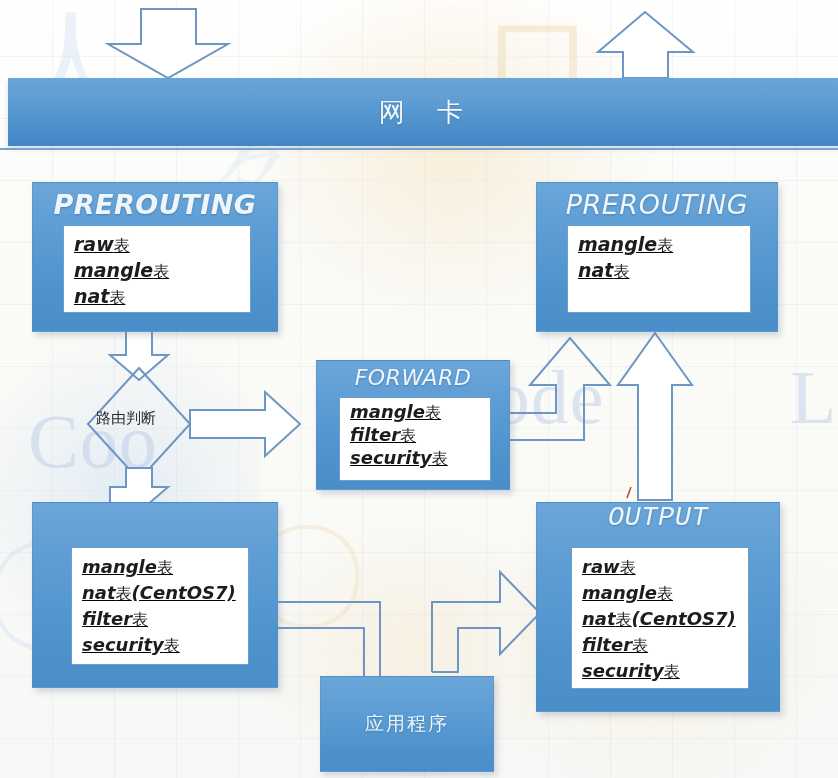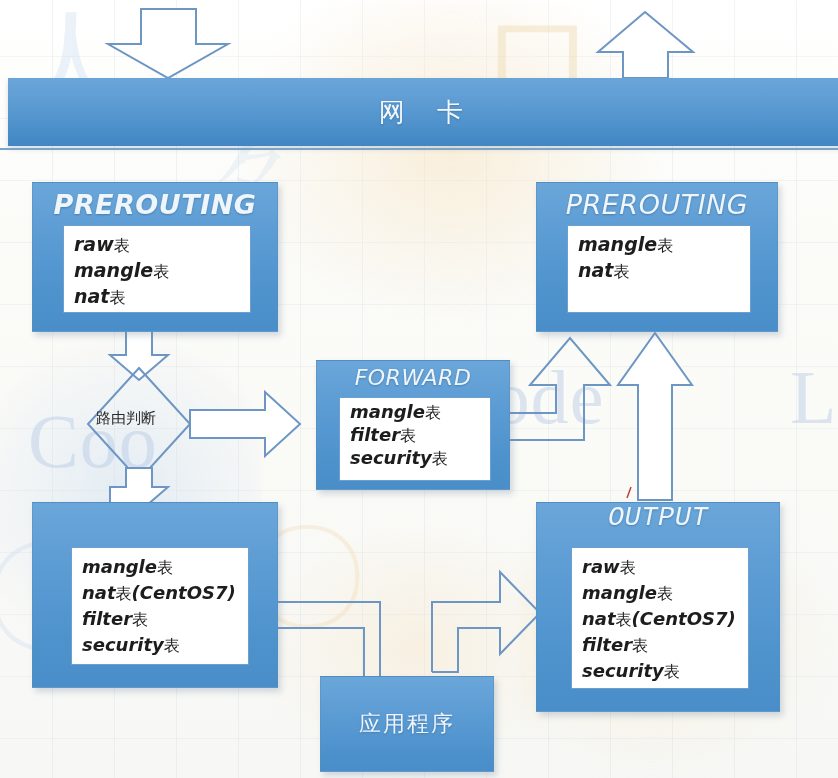--- a/index.html
+++ b/index.html
@@ -100,20 +100,21 @@
     font-size:27px;
     letter-spacing:.5px;
     text-shadow:0 1px 2px rgba(40,75,110,.40);
   }
   .chain-body{
     position:absolute;
     background:#ffffff;
     border:1px solid #6b9fd0;
     box-sizing:border-box;
     padding:6px 0 0 10px;
+    text-decoration:underline;
   }
   .tbl{
     font-family:"DejaVu Sans","Liberation Sans",sans-serif;
     font-style:italic;
     font-weight:bold;
     font-size:19px;
     line-height:24px;
     color:#1d1d1d;
     white-space:nowrap;
   }
@@ -145,21 +146,21 @@
 
   
   .appbox{
     position:absolute;left:320px;top:676px;width:172px;height:94px;
     background:linear-gradient(180deg,#6aa6d9 0%,#5c9cd4 40%,#4d91cc 80%,#4a8ec9 100%);
     box-shadow:3px 4px 6px rgba(120,140,160,.30);
     border:1px solid rgba(90,140,185,.5);
     display:flex;align-items:center;justify-content:center;
   }
   .appbox span{
-    color:#eef5fb;font-size:22px;letter-spacing:2px;
+    color:#eef5fb;font-size:19px;letter-spacing:2px;
     font-family:"DejaVu Sans","Liberation Sans",sans-serif;
     text-shadow:0 1px 2px rgba(40,75,110,.35);
   }
 
   
   .routing-label{
     position:absolute;left:96px;top:409px;
     font-family:"DejaVu Sans","Liberation Sans",sans-serif;
     font-size:15px;color:#2a2a2a;letter-spacing:0px;white-space:nowrap;
   }

